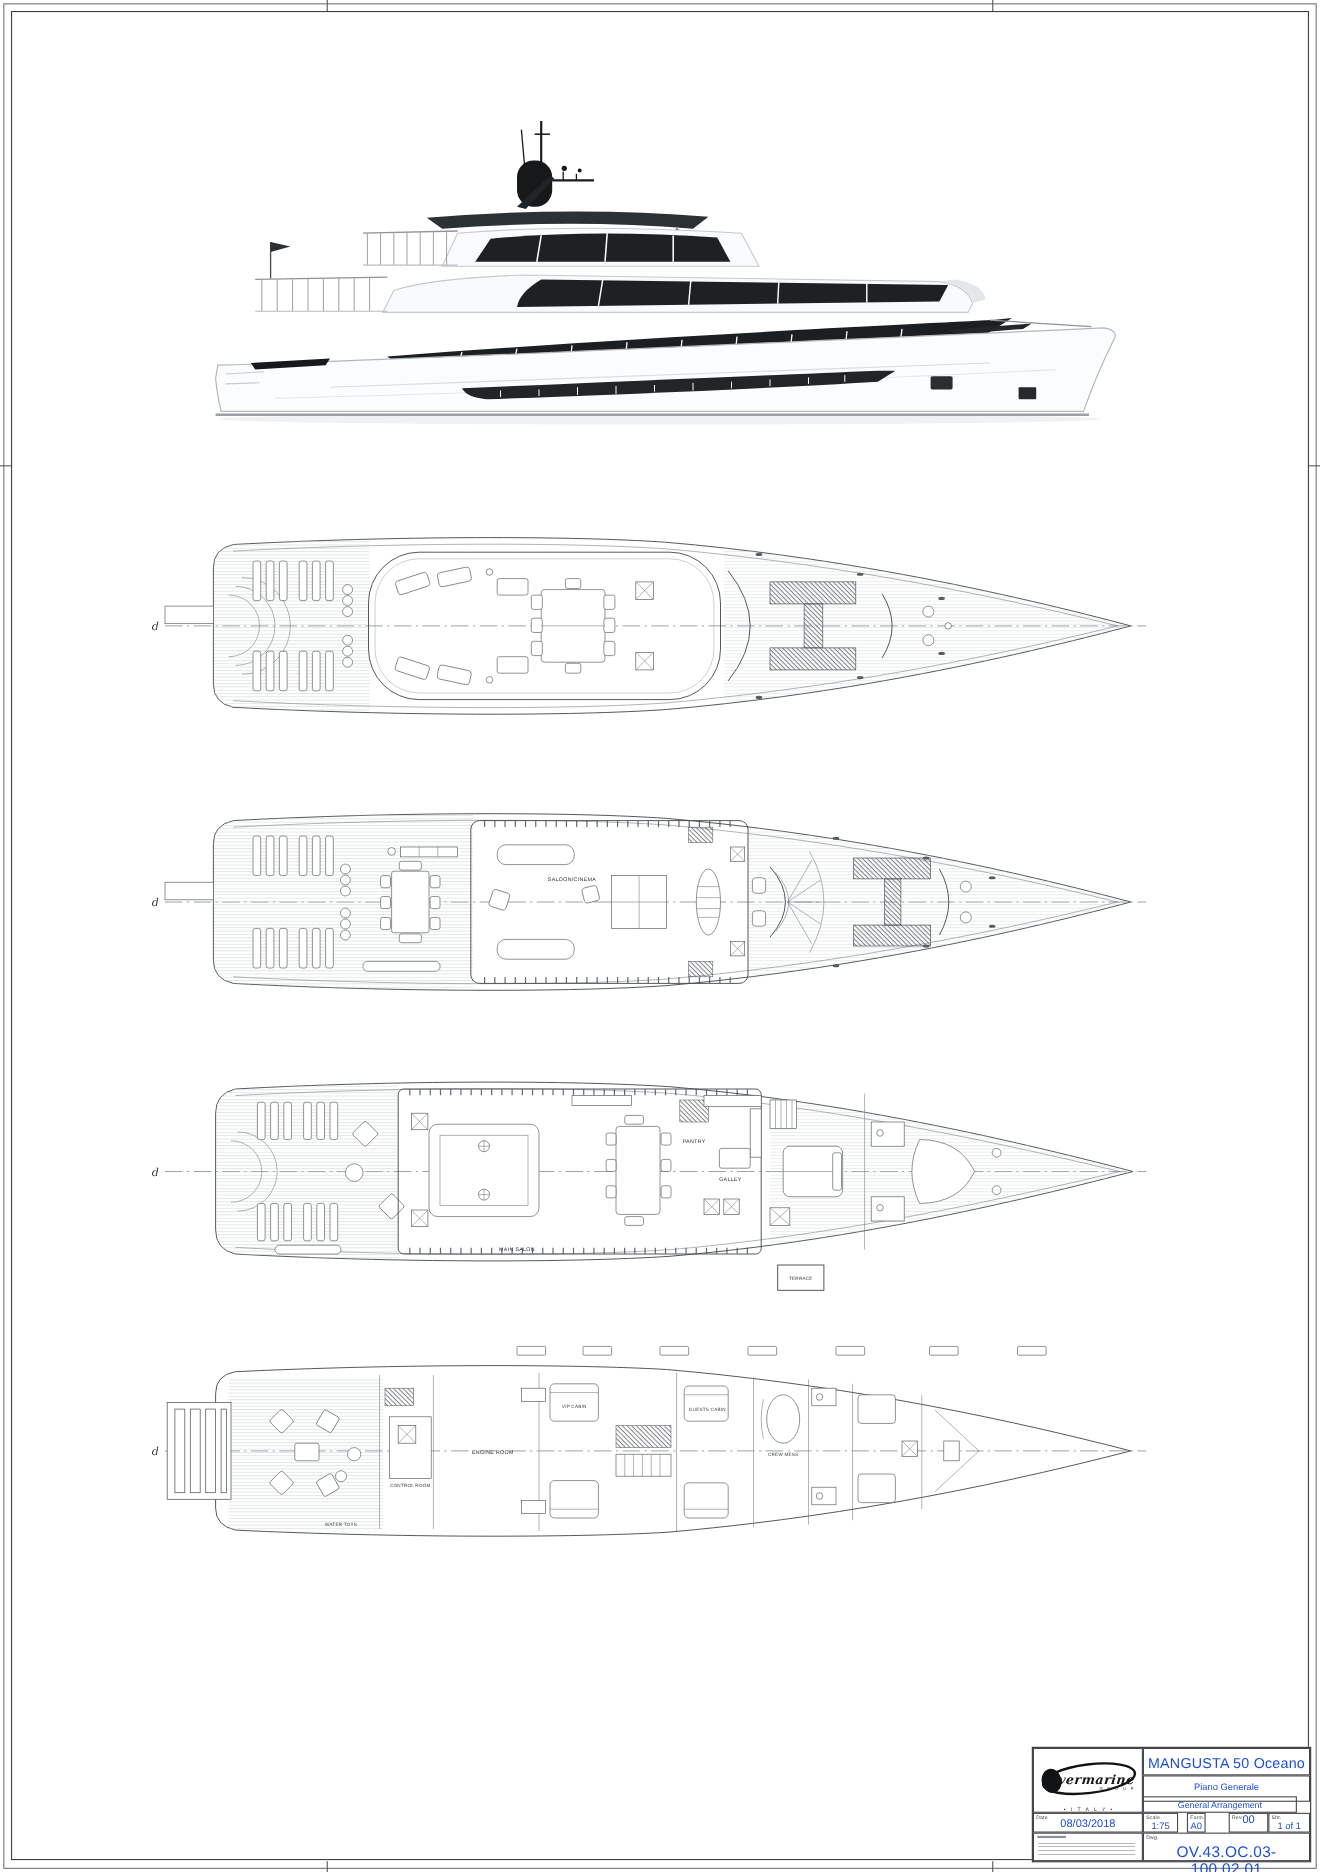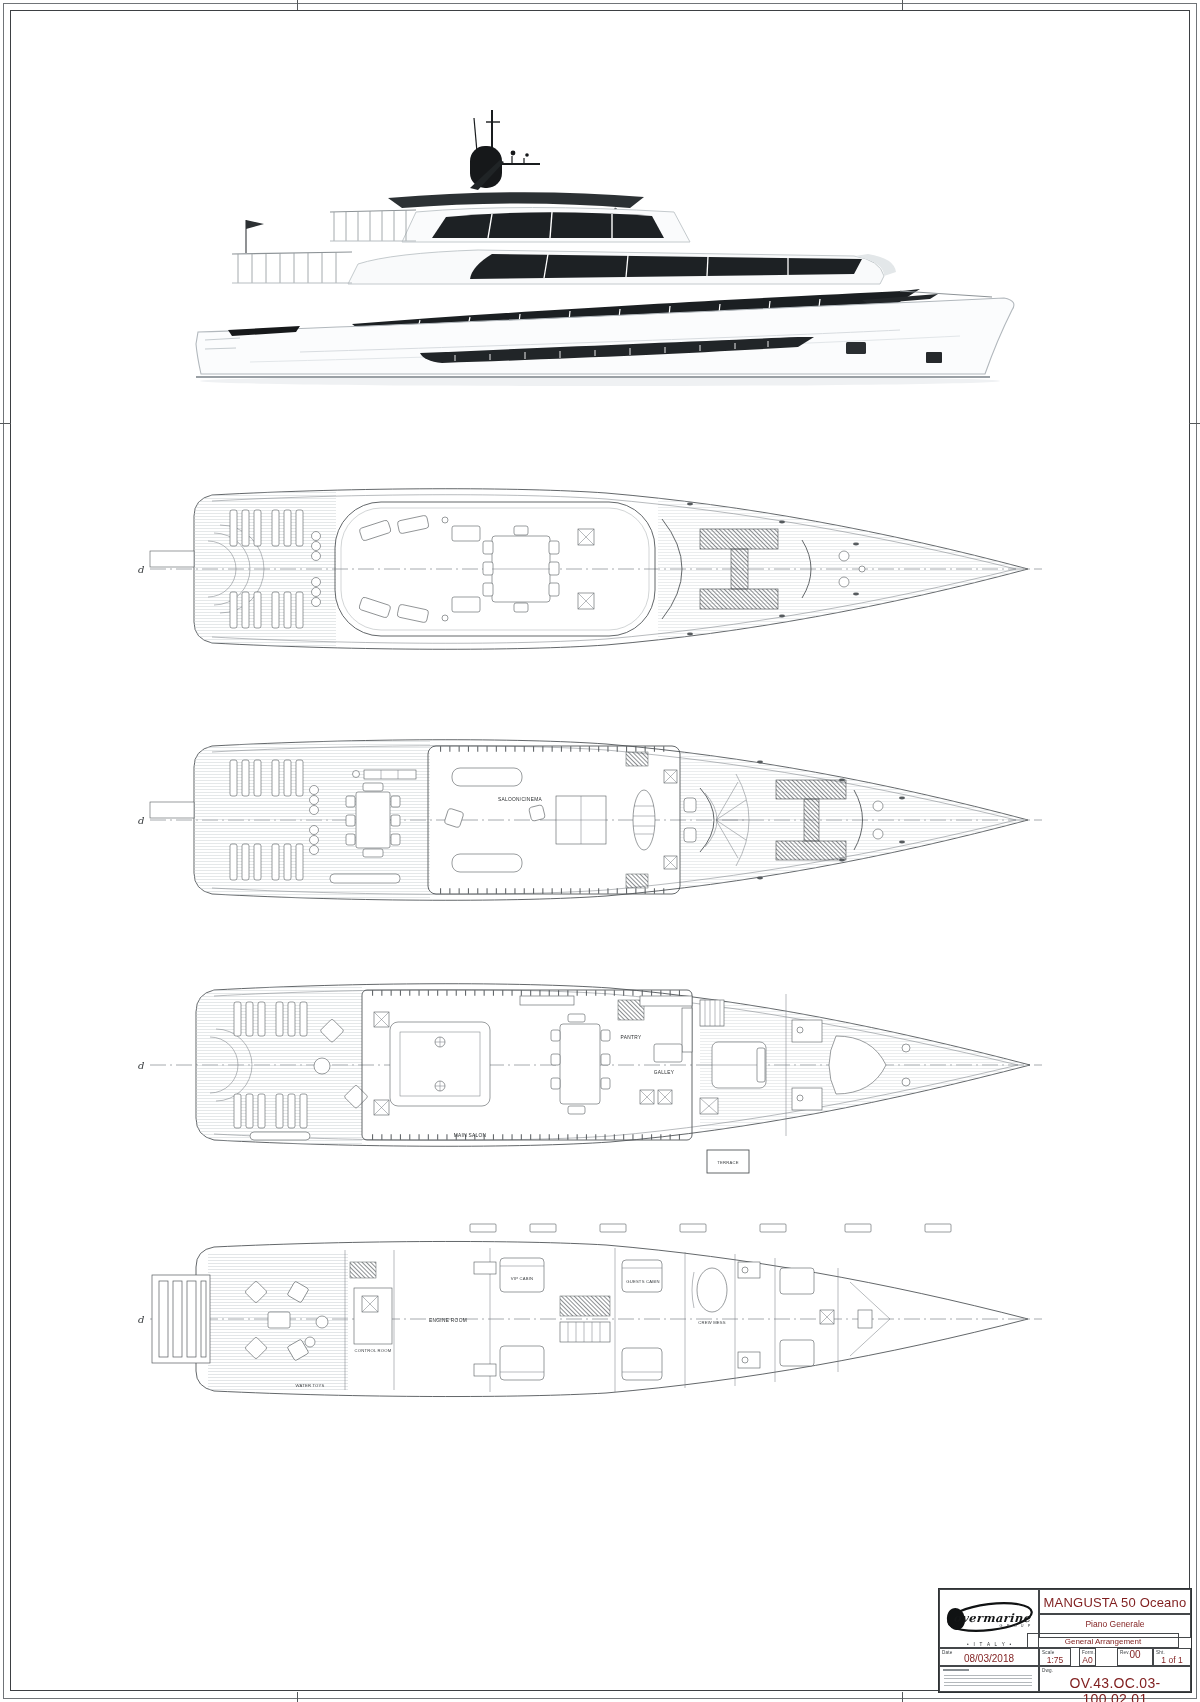--- a/index.html
+++ b/index.html
@@ -19,21 +19,21 @@
   .f{fill:#ffffff;stroke:#565b5e;stroke-width:.6}
   .cl{stroke:#8f969b;stroke-width:.8;stroke-dasharray:16 4 2 4;fill:none}
   .dm{font:italic 10px "DejaVu Serif",serif;fill:#33373a}
   .lbl{font:4.8px "Liberation Sans",sans-serif;fill:#292c2e;letter-spacing:.3px;text-anchor:middle}
   .lbl2{font:4.2px "Liberation Sans",sans-serif;fill:#3a3e41;letter-spacing:.2px;text-anchor:middle}
   .mull{stroke:#4a4f52;stroke-width:5.5;stroke-dasharray:1.1 8.2;fill:none;opacity:.85}
   
   #tblock{position:absolute;left:938px;top:1588px;width:252px;height:103px;border:1.6px solid #2f3234;background:#fff;}
   #tblock .cell{position:absolute;border:.8px solid #44474a;box-sizing:border-box;}
   #tblock .minilabel{position:absolute;left:2px;top:1px;font-size:4.6px;color:#3c4043;letter-spacing:.2px;}
-  #tblock .val{position:absolute;left:0;right:0;text-align:center;color:#7f1d1d;}
+  #tblock .val{position:absolute;left:0;right:0;text-align:center;color:#1d4ed8;}
   .notes-lines{position:absolute;left:4px;right:6px;top:8px;bottom:4px;
      background:repeating-linear-gradient(180deg,#9ba1a5 0 1px,transparent 1px 3.4px);opacity:.75;}
   .notes-head{position:absolute;left:3px;top:2px;width:26px;height:2px;background:#8a9094;}
   
   .logo-wrap{position:absolute;left:6px;top:8px;width:88px;height:40px;}
   .logo-brand{position:absolute;left:8px;top:13px;font:italic 700 11.5px "DejaVu Serif",serif;
      letter-spacing:.4px;color:#141617;transform:skewX(-6deg);}
   .logo-group{position:absolute;right:2px;top:26px;font-size:3.8px;letter-spacing:1.6px;color:#303336;}
   .logo-italy{position:absolute;left:0;right:0;top:44px;text-align:center;font-size:4.6px;
      letter-spacing:1.8px;color:#2b2e30;}
@@ -619,21 +619,21 @@
     </div>
 
     <div class="cell" style="left:100px;top:0;width:152px;height:25px">
       <div class="val" style="top:5px;font-size:13px;letter-spacing:.2px">MANGUSTA 50 Oceano</div>
     </div>
 
     <div class="cell" style="left:100px;top:25px;width:152px;height:24px">
       <div class="val" style="top:4px;font-size:8.5px">Piano Generale</div>
     </div>
 
-    <div class="cell" style="left:88px;top:44px;width:152px;height:15px">
+    <div class="cell" style="left:100px;top:44px;width:140px;height:15px">
       <div class="val" style="top:2.5px;font-size:8px">General Arrangement</div>
     </div>
 
     <div class="cell" style="left:0;top:59px;width:100px;height:18px">
       <span class="minilabel">Date</span>
       <div class="val" style="top:4px;font-size:10px">08/03/2018</div>
     </div>
 
     <div class="cell" style="left:100px;top:59px;width:32px;height:18px">
       <span class="minilabel">Scale</span>

